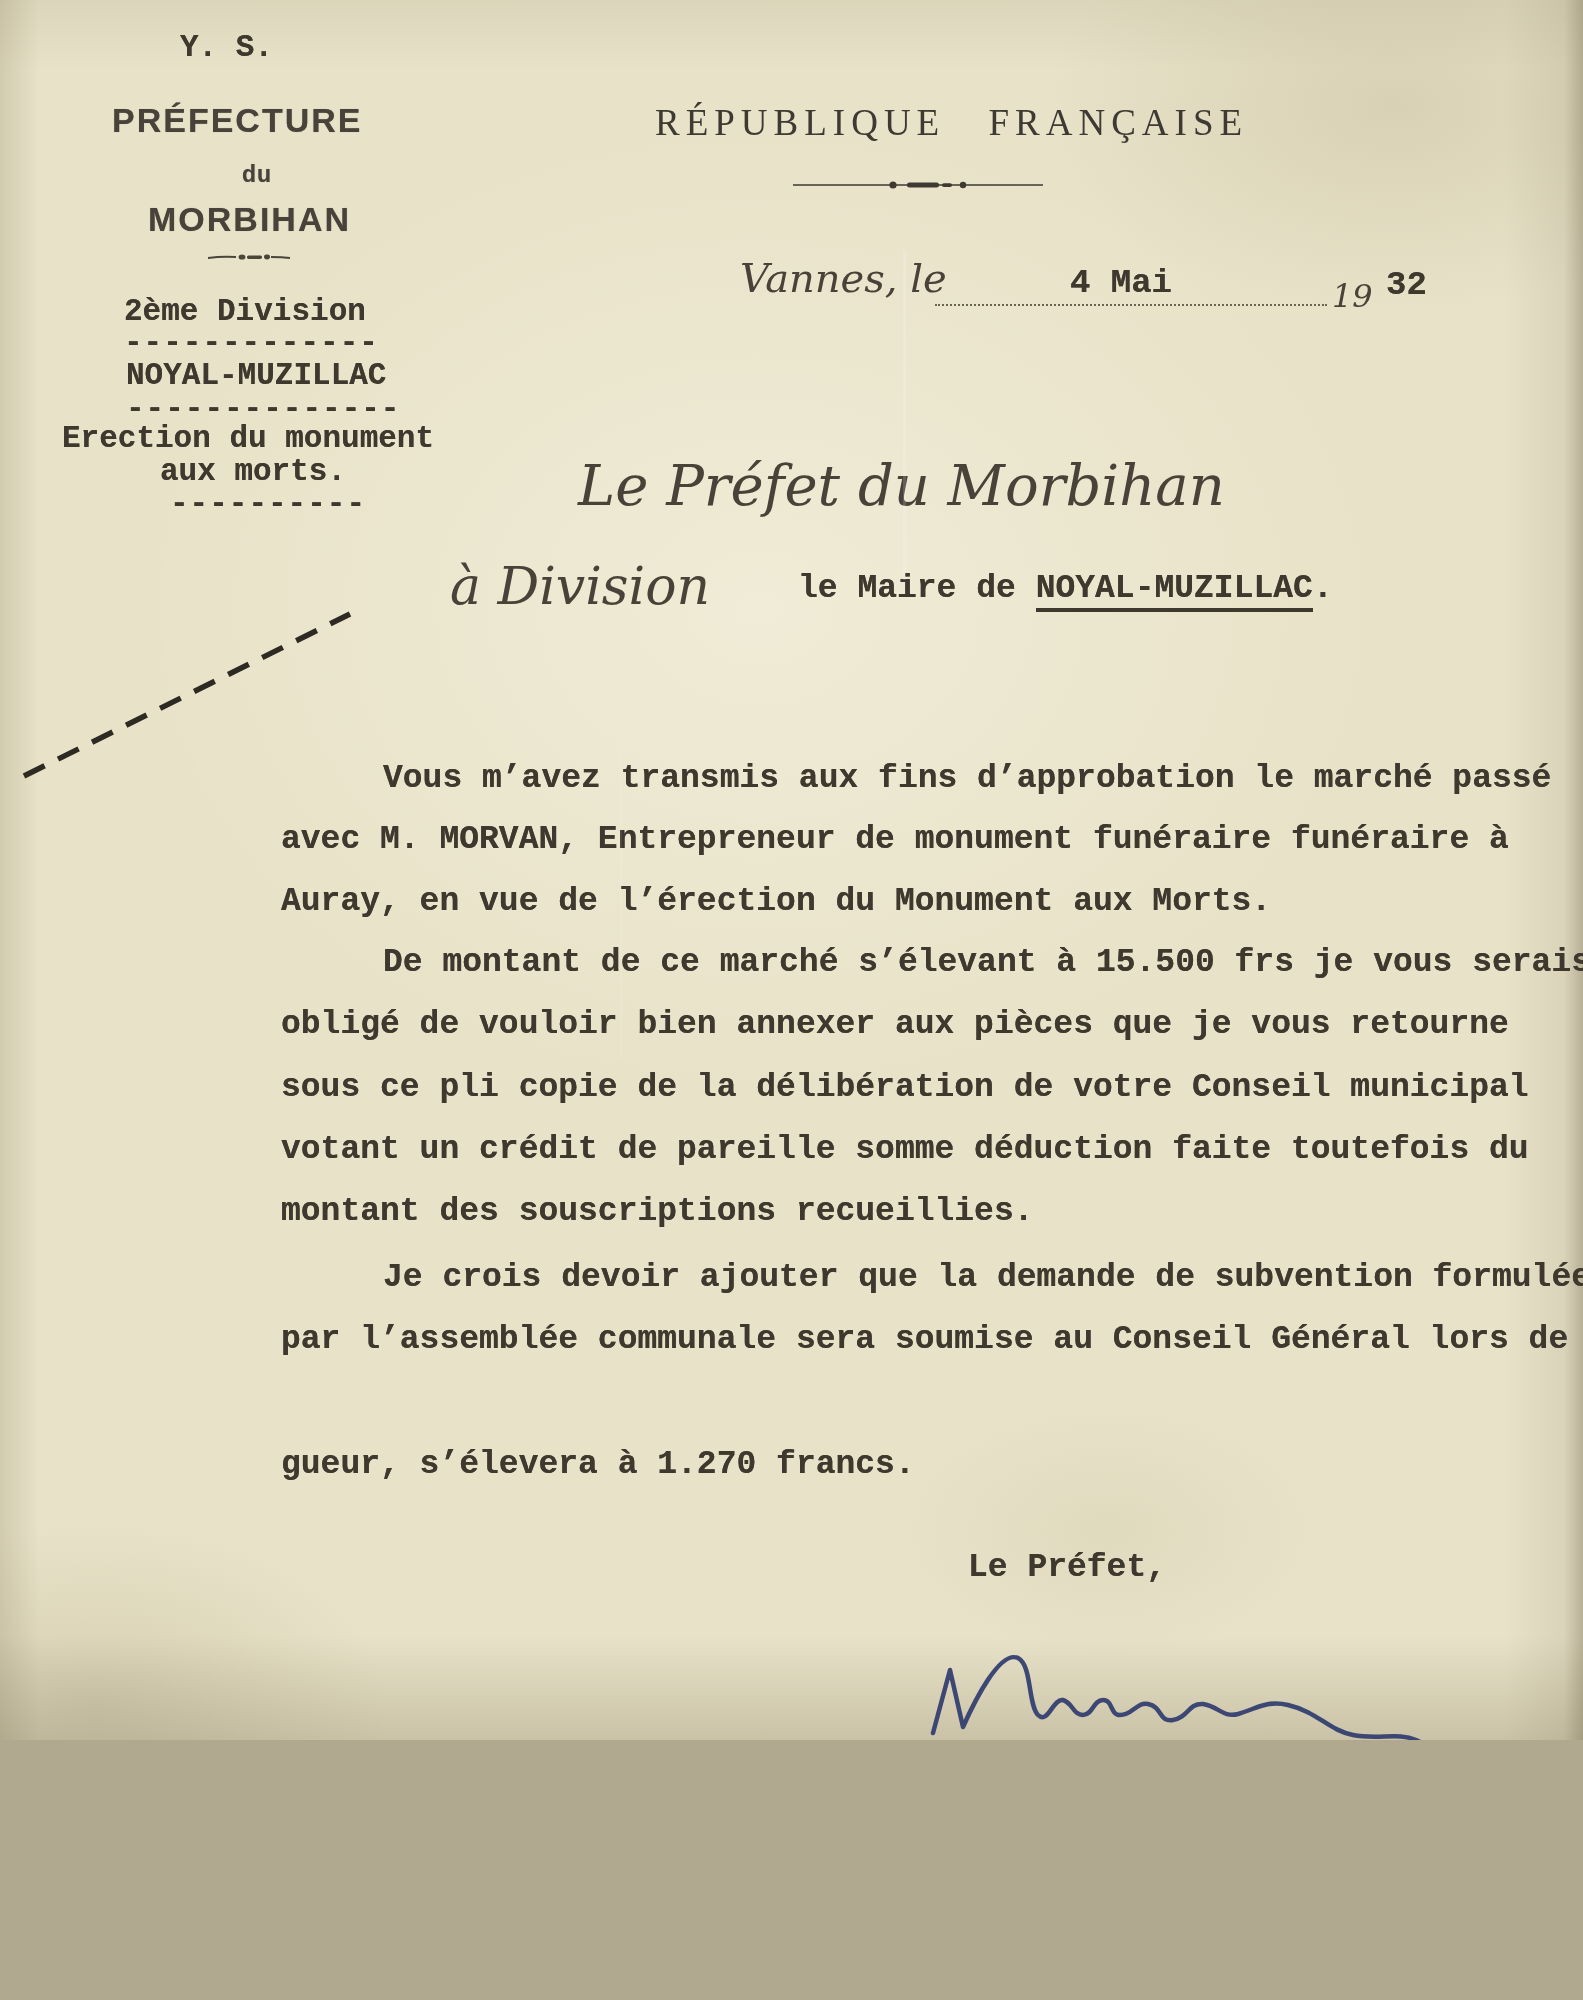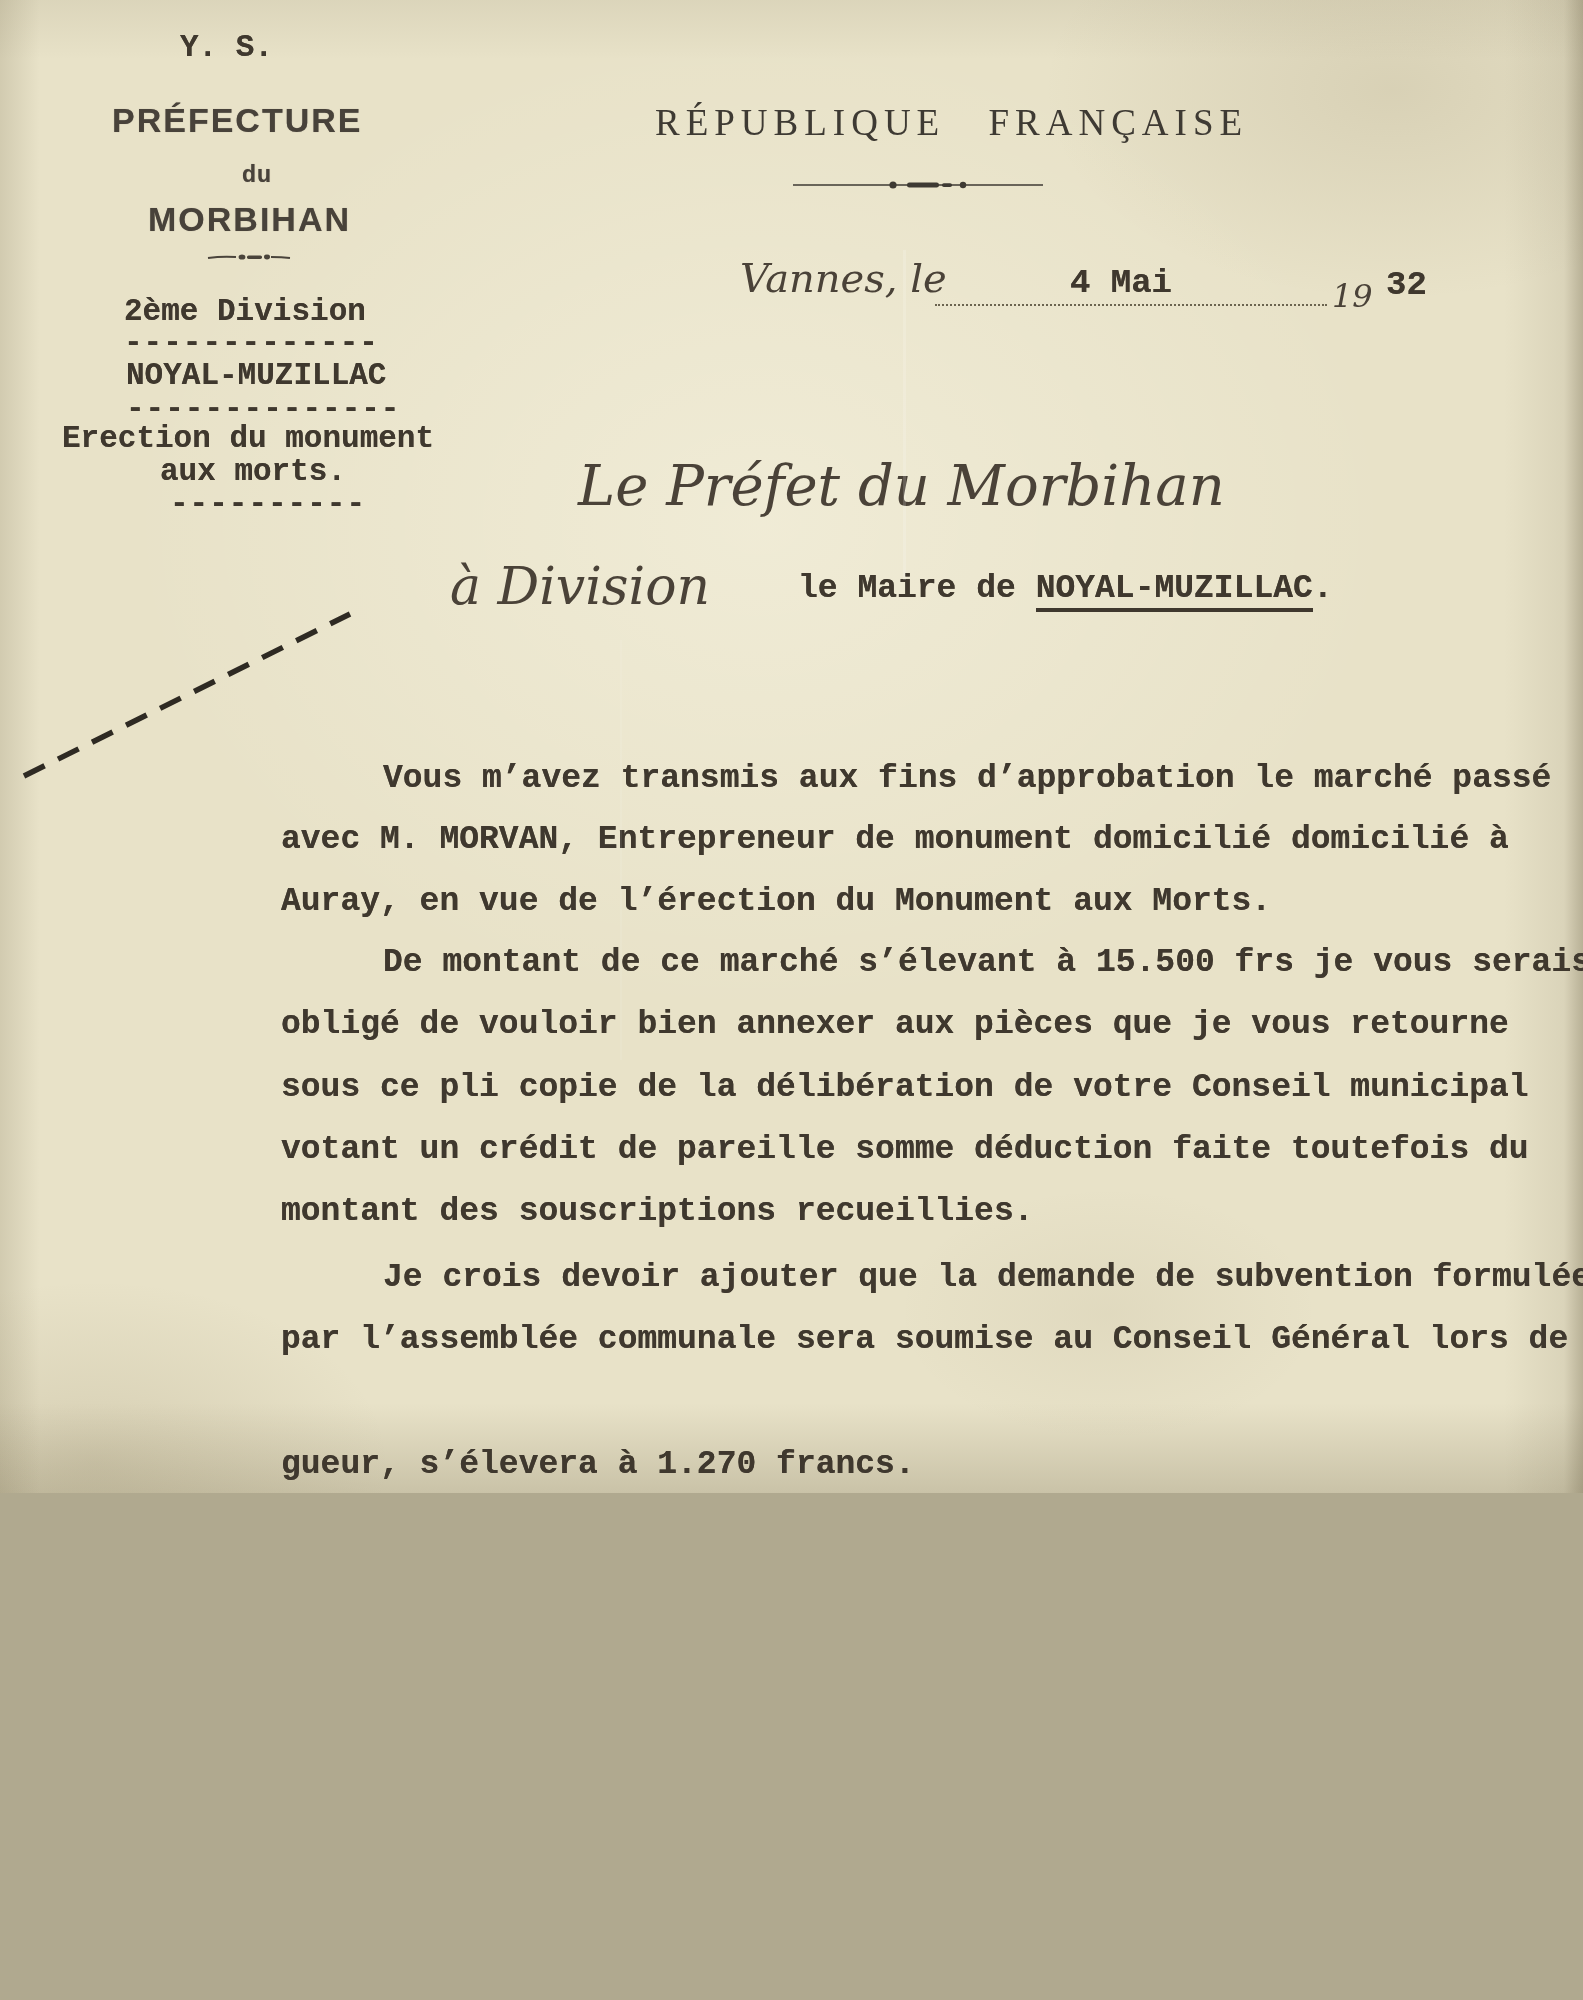--- a/index.html
+++ b/index.html
@@ -1,18 +1,18 @@
 <!DOCTYPE html>
 <html><head>
 <meta charset="utf-8">
 <style>
   html,body{margin:0;padding:0;background:#b0a98f;}
   .paper{
     position:relative;
-    width:1583px;height:1493px;
+    width:1583px;height:1740px;
     overflow:hidden;
     background-color:#e8e2c8;
     background-image:
       linear-gradient(90deg, rgba(120,110,80,0.20) 0%, rgba(120,110,80,0) 2.5%),
       linear-gradient(270deg, rgba(95,85,58,0.35) 0%, rgba(95,85,58,0.10) 1.2%, rgba(95,85,58,0) 5%),
       linear-gradient(0deg, rgba(110,100,70,0.25) 0%, rgba(110,100,70,0) 6%),
       linear-gradient(180deg, rgba(110,100,70,0.10) 0%, rgba(110,100,70,0) 4%),
       radial-gradient(ellipse 900px 700px at 48% 35%, rgba(255,253,240,0.35), rgba(255,253,240,0) 70%),
       radial-gradient(ellipse 500px 300px at 88% 6%, rgba(120,105,70,0.14), rgba(0,0,0,0) 70%),
       radial-gradient(ellipse 420px 260px at 6% 98%, rgba(120,105,70,0.16), rgba(0,0,0,0) 70%),
@@ -98,21 +98,21 @@
   <div class="abs dotted-line" style="left:935px;top:268px;width:392px;height:36px;"></div>
   <div class="abs typed t34" style="left:1070px;top:266px;">4 Mai</div>
   <div class="abs script" style="left:1332px;top:280px;font-size:32px;">19</div>
   <div class="abs typed t34" style="left:1386px;top:268px;">32</div>
 
   <div class="abs script" style="left:578px;top:458px;font-size:56px;">Le Préfet du Morbihan</div>
   <div class="abs script" style="left:450px;top:560px;font-size:52px;">à Division</div>
   <div class="abs typed t33" style="left:798px;top:572px;"><span>le Maire de </span><span class="commune-underline">NOYAL-MUZILLAC</span><span>.</span></div>
 
   <div class="abs typed t33 bodyline indent" style="top:762px;">Vous m’avez transmis aux fins d’approbation le marché passé</div>
-  <div class="abs typed t33 bodyline" style="top:823px;">avec M. MORVAN, Entrepreneur de monument domicilié domicilié à</div>
+  <div class="abs typed t33 bodyline" style="top:823px;">avec M. MORVAN, Entrepreneur de monument funéraire funéraire à</div>
   <div class="abs typed t33 bodyline" style="top:885px;">Auray, en vue de l’érection du Monument aux Morts.</div>
   <div class="abs typed t33 bodyline indent" style="top:946px;">De montant de ce marché s’élevant à 15.500 frs je vous serais</div>
   <div class="abs typed t33 bodyline" style="top:1008px;">obligé de vouloir bien annexer aux pièces que je vous retourne</div>
   <div class="abs typed t33 bodyline" style="top:1071px;">sous ce pli copie de la délibération de votre Conseil municipal</div>
   <div class="abs typed t33 bodyline" style="top:1133px;">votant un crédit de pareille somme déduction faite toutefois du</div>
   <div class="abs typed t33 bodyline" style="top:1195px;">montant des souscriptions recueillies.</div>
   <div class="abs typed t33 bodyline indent" style="top:1261px;">Je crois devoir ajouter que la demande de subvention formulée</div>
   <div class="abs typed t33 bodyline" style="top:1323px;">par l’assemblée communale sera soumise au Conseil Général lors de</div>
   <div class="abs typed t33 bodyline" style="top:1448px;">gueur, s’élevera à 1.270 francs.</div>
 

